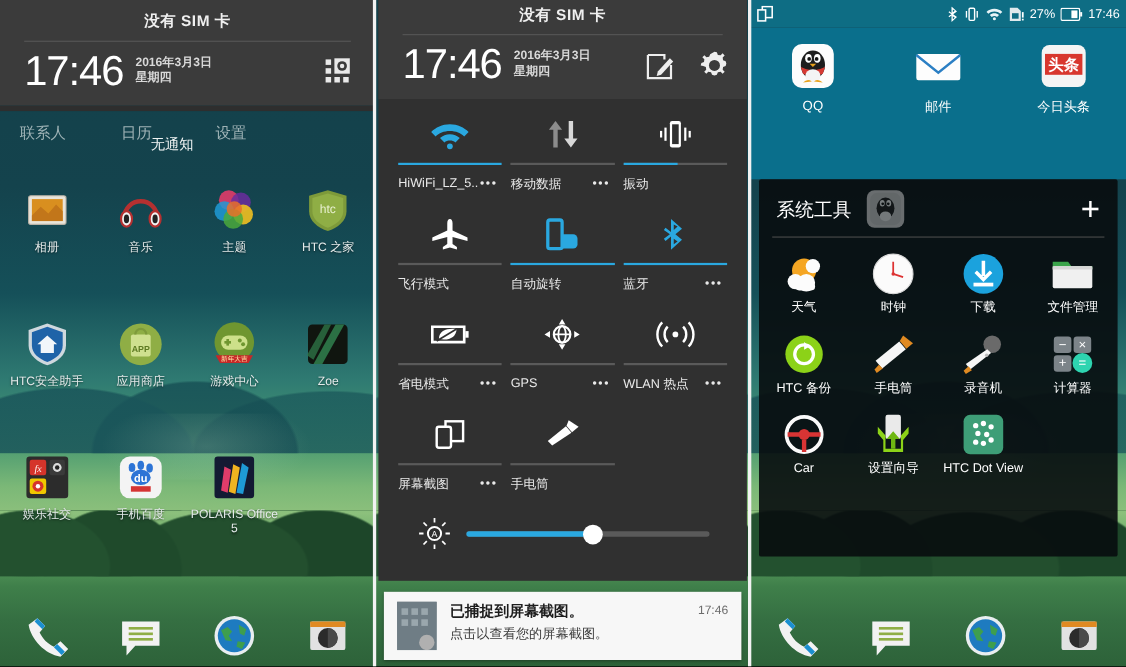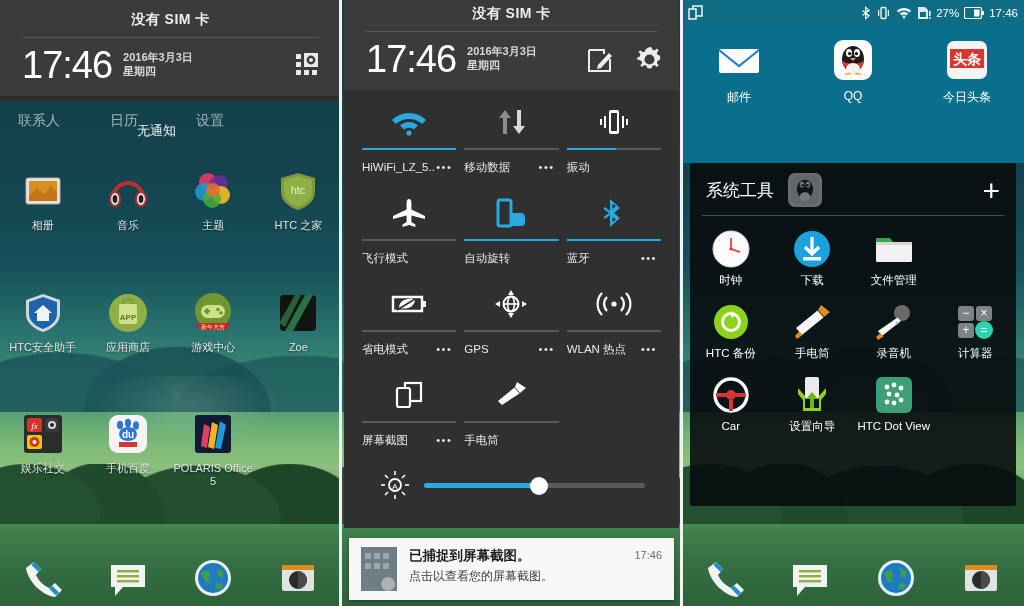--- a/index.html
+++ b/index.html
@@ -698,42 +698,42 @@
         </span>
         <span>17:46</span>
       </div>
     </div>
 
     <div style="position:absolute;top:25px;left:0;right:0;z-index:9;">
       <div class="toprow">
         <div>
           <div class="topic">
             <svg width="46" height="46" viewBox="0 0 46 46">
-              <rect x="3" y="12" width="40" height="24" rx="2" fill="#fdfdfd"></rect>
-              <path d="M3 13 L23 29 L43 13" fill="none" stroke="#2b7fc4" stroke-width="2.2"></path>
-            </svg>
-          </div>
-          <div class="toplb">邮件</div>
-        </div>
-        <div>
-          <div class="topic">
-            <svg width="46" height="46" viewBox="0 0 46 46">
               <rect x="4" y="3" width="38" height="40" rx="9" fill="#fcfcfc"></rect>
               <ellipse cx="23" cy="22" rx="11" ry="13" fill="#1d1d1d"></ellipse>
               <ellipse cx="19" cy="16" rx="3" ry="4" fill="#fff"></ellipse>
                 <ellipse cx="27" cy="16" rx="3" ry="4" fill="#fff"></ellipse>
               <circle cx="19.6" cy="16.6" r="1.7" fill="#111"></circle>
                 <circle cx="26.4" cy="16.6" r="1.7" fill="#111"></circle>
               <path d="M20 21 h6 l-3 3 Z" fill="#e8a21e"></path>
               <path d="M12 24 q11 6 22 0 l-2 6 q-9 4 -18 0 Z" fill="#d63a33"></path>
               <ellipse cx="23" cy="32" rx="7" ry="6" fill="#f4f4f4"></ellipse>
               <path d="M14 38 q4 -4 8 -1 Z M32 38 q-4 -4 -8 -1 Z" fill="#e8a21e"></path>
             </svg>
           </div>
           <div class="toplb">QQ</div>
+        </div>
+        <div>
+          <div class="topic">
+            <svg width="46" height="46" viewBox="0 0 46 46">
+              <rect x="3" y="12" width="40" height="24" rx="2" fill="#fdfdfd"></rect>
+              <path d="M3 13 L23 29 L43 13" fill="none" stroke="#2b7fc4" stroke-width="2.2"></path>
+            </svg>
+          </div>
+          <div class="toplb">邮件</div>
         </div>
         <div>
           <div class="topic">
             <svg width="46" height="46" viewBox="0 0 46 46">
               <rect x="3" y="4" width="40" height="38" rx="7" fill="#f4f4f4"></rect>
               <rect x="6" y="12" width="34" height="19" fill="#d8372e"></rect>
               <text x="23" y="27" font-size="14" fill="#fff" text-anchor="middle" font-family="Liberation Sans" font-weight="bold">头条</text>
             </svg>
           </div>
           <div class="toplb">今日头条</div>
@@ -756,20 +756,32 @@
           </svg>
         </div>
         <div class="fplus">+</div>
       </div>
       <div class="fdiv"></div>
 
       <div class="frow" style="margin-top:12px">
         <div>
           <div class="fic">
             <svg width="42" height="42" viewBox="0 0 42 42">
+              <circle cx="21" cy="18" r="11" fill="#f5a623"></circle>
+              <circle cx="29" cy="14" r="6.5" fill="#fcfcfc"></circle>
+              <circle cx="13" cy="28" r="7" fill="#fcfcfc"></circle>
+              <circle cx="23" cy="29" r="8" fill="#fcfcfc"></circle>
+              <rect x="13" y="29" width="18" height="7" rx="3.5" fill="#fcfcfc"></rect>
+            </svg>
+          </div>
+          <div class="flb">天气</div>
+        </div>
+        <div>
+          <div class="fic">
+            <svg width="42" height="42" viewBox="0 0 42 42">
               <circle cx="21" cy="21" r="18" fill="#fbfbfb" stroke="#d8d8d8"></circle>
               <line x1="21" y1="21" x2="21" y2="10" stroke="#d33" stroke-width="1.6"></line>
               <line x1="21" y1="21" x2="30" y2="24" stroke="#d33" stroke-width="1.6"></line>
               <circle cx="21" cy="21" r="1.6" fill="#d33"></circle>
             </svg>
           </div>
           <div class="flb">时钟</div>
         </div>
         <div>
           <div class="fic">

